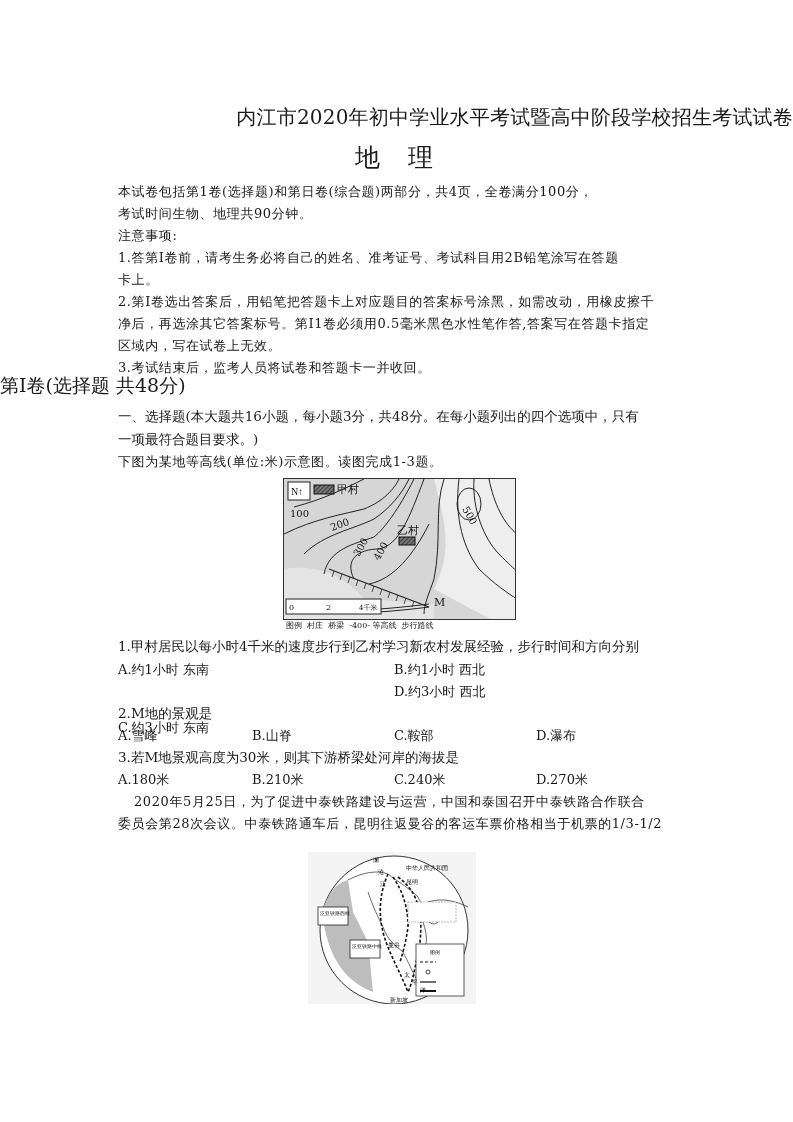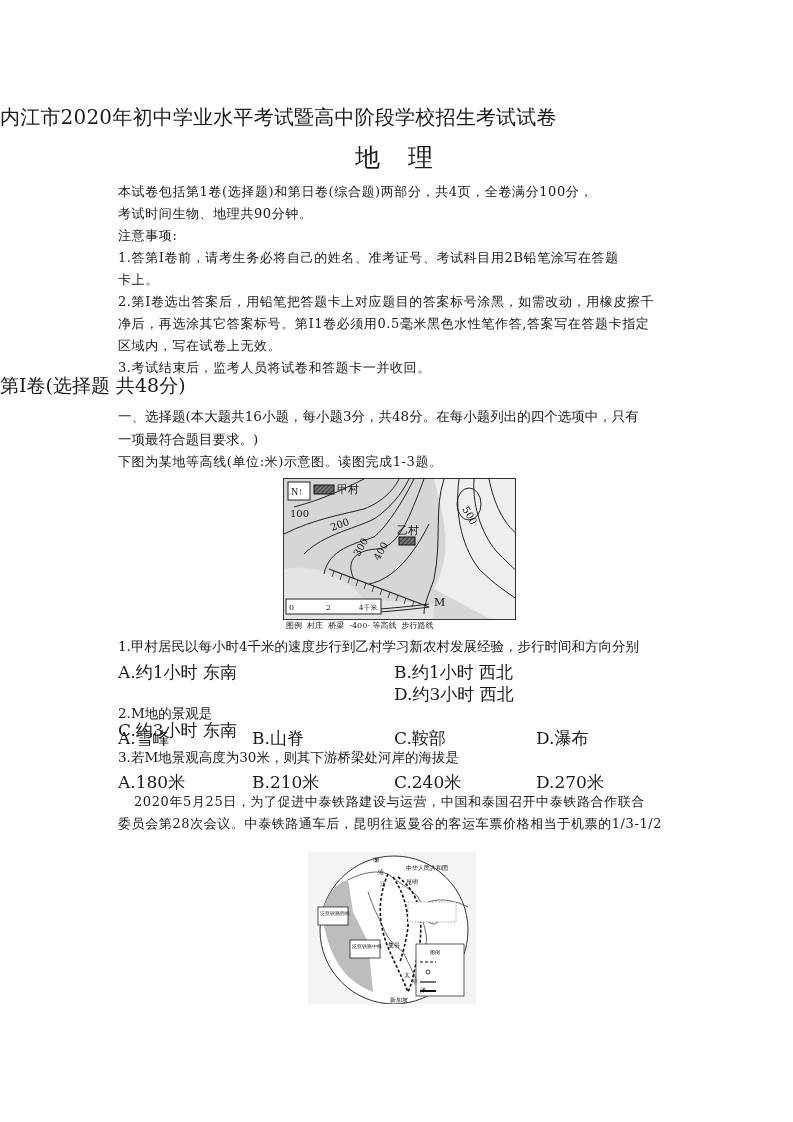--- a/index.html
+++ b/index.html
@@ -1,27 +1,27 @@
 <!DOCTYPE html>
 <html><head>
 <meta charset="utf-8">
 <style>
   html, body { margin: 0; padding: 0; background: #ffffff; }
   body { width: 793px; height: 1122px; position: relative; overflow: hidden;
          font-family: "DejaVu Serif", "Liberation Serif", serif; color: #1a1a1a; }
   .page { position: absolute; left: 0; top: 0; width: 793px; height: 1122px; }
-  .title { position: absolute; top: 104px; left: 0; width: 793px; text-align: left;
+  .title { position: absolute; top: 104px; left: 0; width: 793px; text-align: right;
            font-size: 20px; letter-spacing: 0.2px; }
   .subject { position: absolute; top: 141px; left: 0; width: 788px; text-align: center;
              font-size: 25px; word-spacing: 24px; }
   .subject span { display: inline-block; margin: 0 14px; }
   .line { position: absolute; left: 118px; font-size: 13px; white-space: nowrap; letter-spacing: 0.6px; }
   .section-title { position: absolute; top: 373px; left: 0; width: 793px; text-align: left; font-size: 19px; }
   .q-text { position: absolute; left: 118px; font-size: 13.5px; white-space: nowrap; }
-  .opt { position: absolute; font-size: 17px; white-space: nowrap; }
+  .opt { position: absolute; font-size: 13px; white-space: nowrap; }
   .map1 { position: absolute; left: 283px; top: 478px; width: 233px; height: 142px;
           background: #d9d9d9; border: 1.5px solid #333; box-sizing: border-box; overflow: hidden; }
   .map2 { position: absolute; left: 308px; top: 852px; width: 168px; height: 152px; background: #f2f2f2; overflow: hidden; }
 </style>
 </head>
 <body>
 
 <div class="page">
 
   <div class="title">内江市2020年初中学业水平考试暨高中阶段学校招生考试试卷</div>

